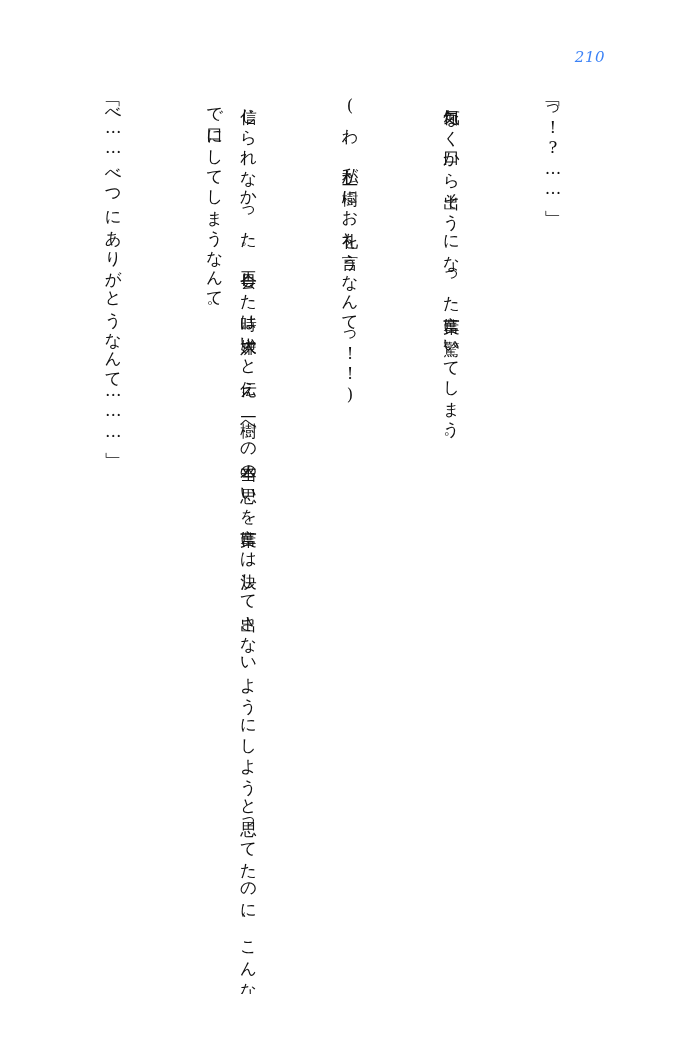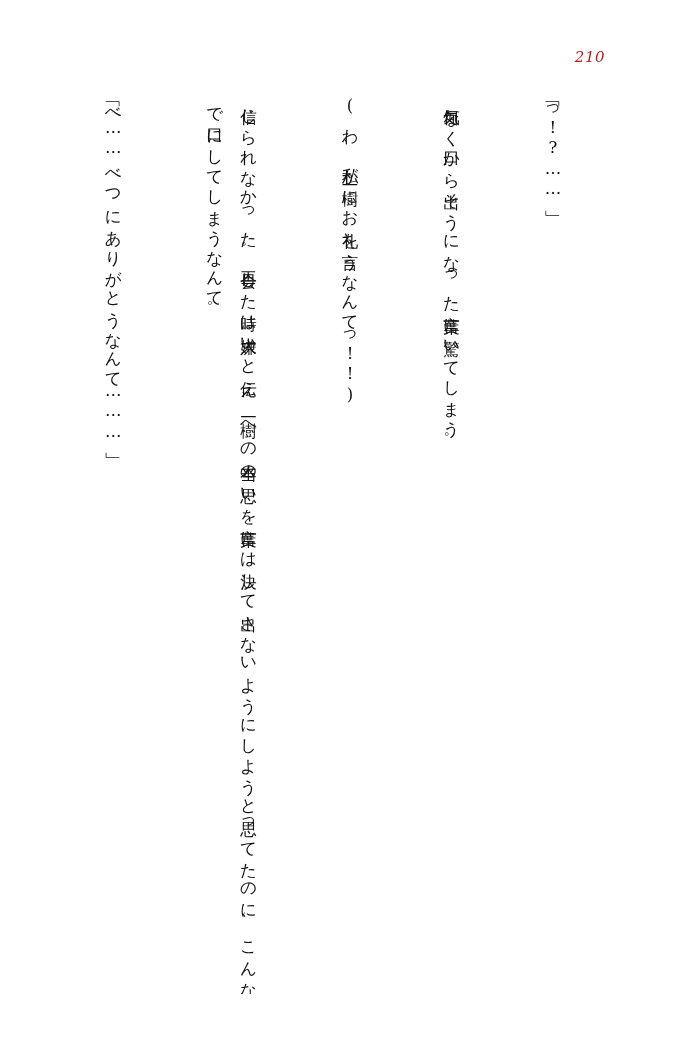--- a/index.html
+++ b/index.html
@@ -16,21 +16,21 @@
     font-family: "DejaVu Serif", "Liberation Serif", serif;
     color: #111111;
   }
   .page-number {
     position: absolute;
     top: 48px;
     right: 92px;
     font-family: "DejaVu Serif", "Liberation Serif", serif;
     font-style: italic;
     font-size: 15px;
-    color: #b91c1c;
+    color: #3b82f6;
     letter-spacing: 0.5px;
   }
   .body-text {
     position: absolute;
     top: 96px;
     right: 60px;
     left: 60px;
     bottom: 56px;
     writing-mode: vertical-rl;
     text-orientation: upright;

